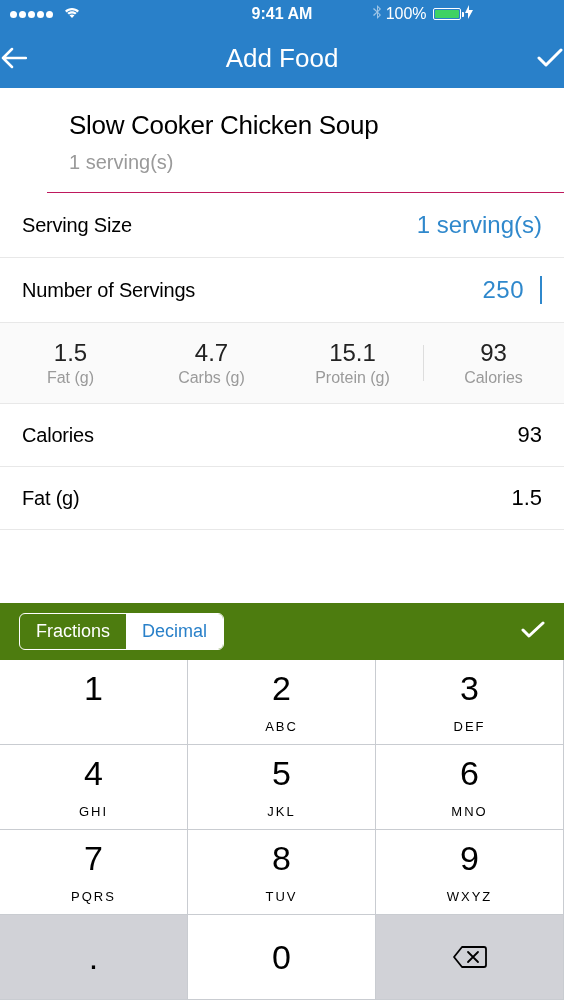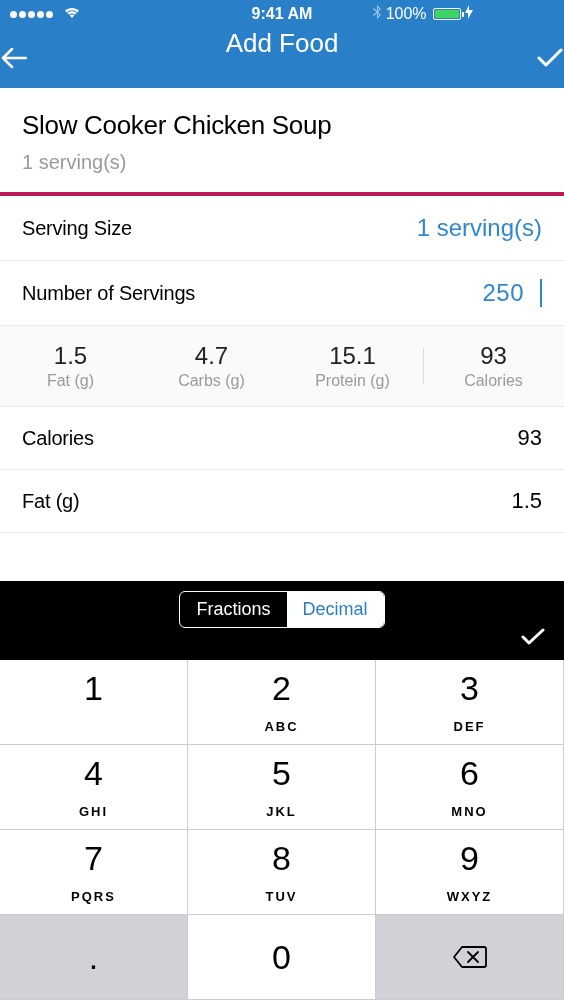--- a/index.html
+++ b/index.html
@@ -33,51 +33,51 @@
     position: relative; display: inline-block; margin-left: 2px;
   }
   .batt::after { content: ""; position: absolute; right: -4px; top: 3px; width: 2px; height: 5px; background: #fff; border-radius: 0 1px 1px 0; }
   .batt-fill { position: absolute; left: 1px; top: 1px; bottom: 1px; right: 1px; background: #3fd264; border-radius: 1px; }
   
   .nav-bar {
     background: #2980c9;
     color: #fff;
     height: 60px;
     display: flex;
+    align-items: center;
     padding: 0 1px;
     gap: 22px;
   }
   .nav-left, .nav-right { width: 40px; display: flex; align-items: center; }
   .nav-right { justify-content: flex-end; }
   .nav-title { flex: 1; text-align: center; font-size: 26px; font-weight: 500; }
   
   .content { background: #fff; flex: 1; overflow: hidden; }
   
-  .food-header { padding: 22px 22px 18px; border-bottom: 4px solid #be185d; }
+  .food-header { padding: 22px 22px 18px; border-bottom: 1px solid #be185d; margin-left: 47px; }
   .food-name { font-size: 26px; font-weight: 400; color: #000; letter-spacing: -0.3px; }
   .food-sub { font-size: 20px; color: #9a9a9a; margin-top: 10px; font-weight: 300; }
   
   .row { display: flex; align-items: center; justify-content: space-between; padding: 18px 22px; border-bottom: 1px solid #e8e8e8; background: #fff; }
   .row-label { font-size: 20px; color: #000; font-weight: 400; letter-spacing: -0.2px; }
   .row-value-blue { font-size: 24px; color: #2f88cc; }
   .row-value-input { font-size: 24px; color: #2f88cc; border-right: 2px solid #2f88cc; padding-right: 16px; letter-spacing: 0.5px; }
   .row-value { font-size: 22px; color: #000; font-weight: 300; }
   
   .macros { display: flex; padding: 16px 0; background: #fafafa; border-bottom: 1px solid #e8e8e8; }
   .macro { flex: 1; text-align: center; position: relative; }
   .macro:last-child::before { content: ""; position: absolute; left: 0; top: 6px; bottom: 6px; width: 1px; background: #ddd; }
   .macro-val { font-size: 24px; color: #222; font-weight: 400; }
   .macro-lbl { font-size: 16px; color: #9a9a9a; margin-top: 2px; font-weight: 300; }
   
   .mode-bar {
-    background: #000000;
+    background: #4d7c0f;
     display: flex;
     align-items: center;
     padding: 10px 19px;
-    flex-direction: column;
   }
   .seg {
     display: flex;
     border: 1.5px solid #fff;
     border-radius: 6px;
     overflow: hidden;
   }
   .seg-btn {
     padding: 7px 16px;
     font-size: 18px;
@@ -96,21 +96,21 @@
     border-right: 1px solid #c9ccd1;
     border-bottom: 1px solid #c9ccd1;
     display: flex;
     flex-direction: column;
     align-items: center;
     justify-content: center;
     height: 85px;
   }
   .key.alt { background: #d1d2d7; }
   .key-num { font-size: 34px; color: #000; font-weight: 300; line-height: 1; }
-  .key-sub { font-size: 13px; color: #000; letter-spacing: 2px; margin-top: 14px; font-weight: 700; }
+  .key-sub { font-size: 13px; color: #000; letter-spacing: 2px; margin-top: 14px; font-weight: 400; }
   .key-sub.empty { height: 14px; }
 </style>
 </head>
 <body>
 
 <div class="status-bar">
   <div class="status-left">
     <span class="dots">
       <span class="dot"></span>
         <span class="dot"></span>

